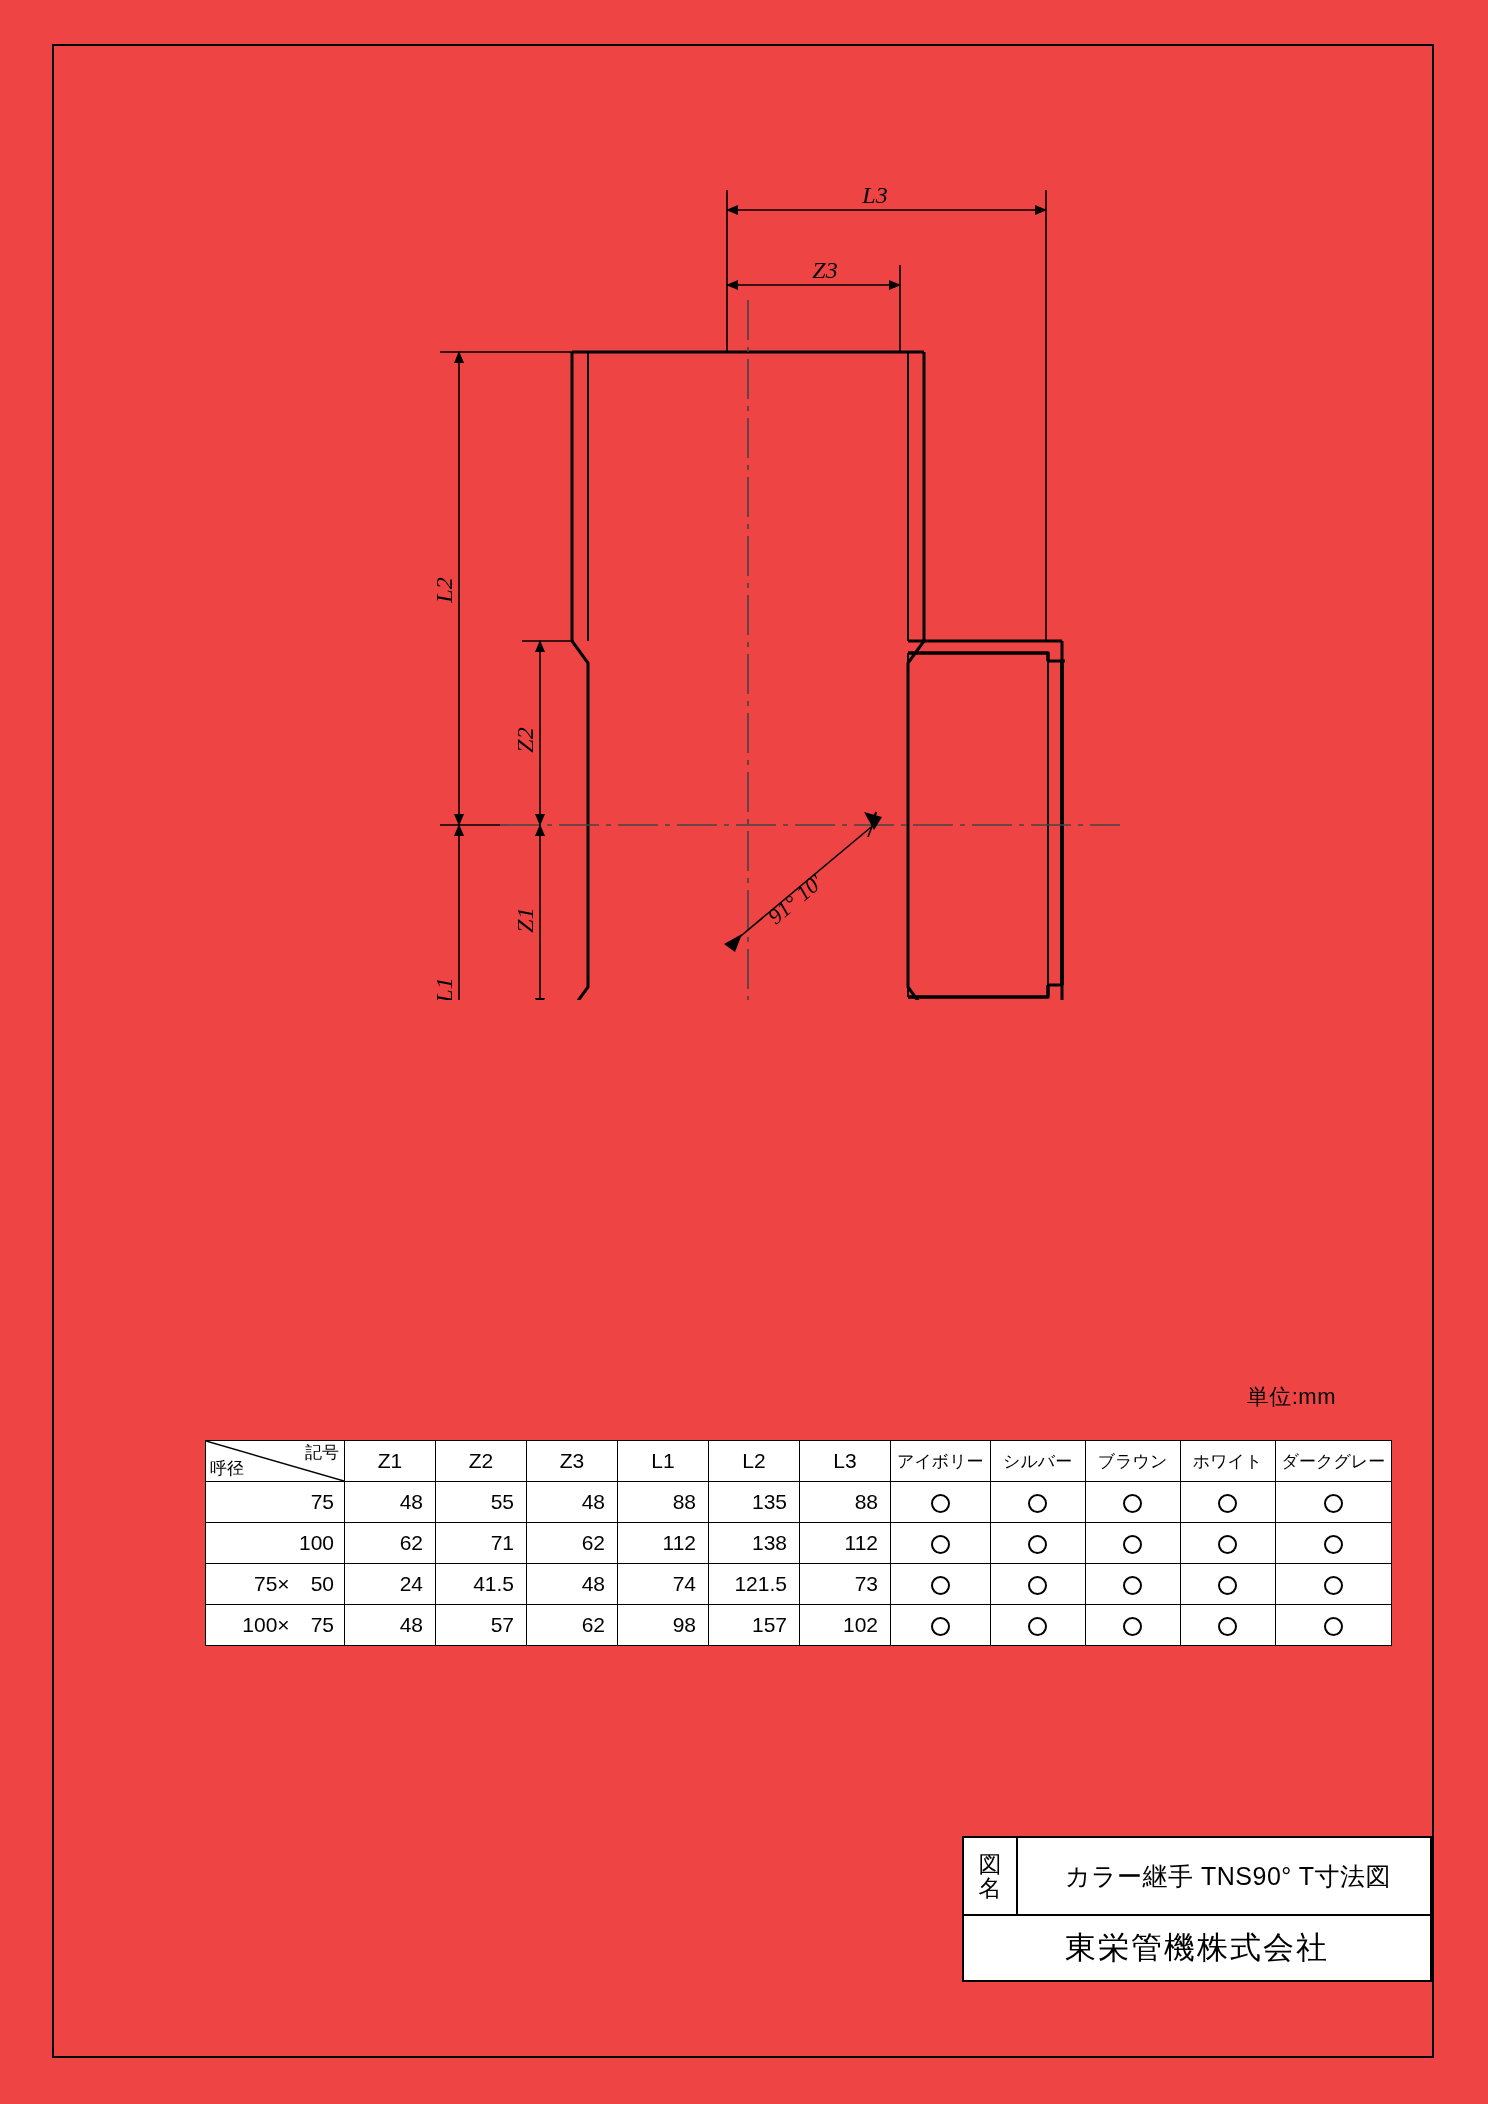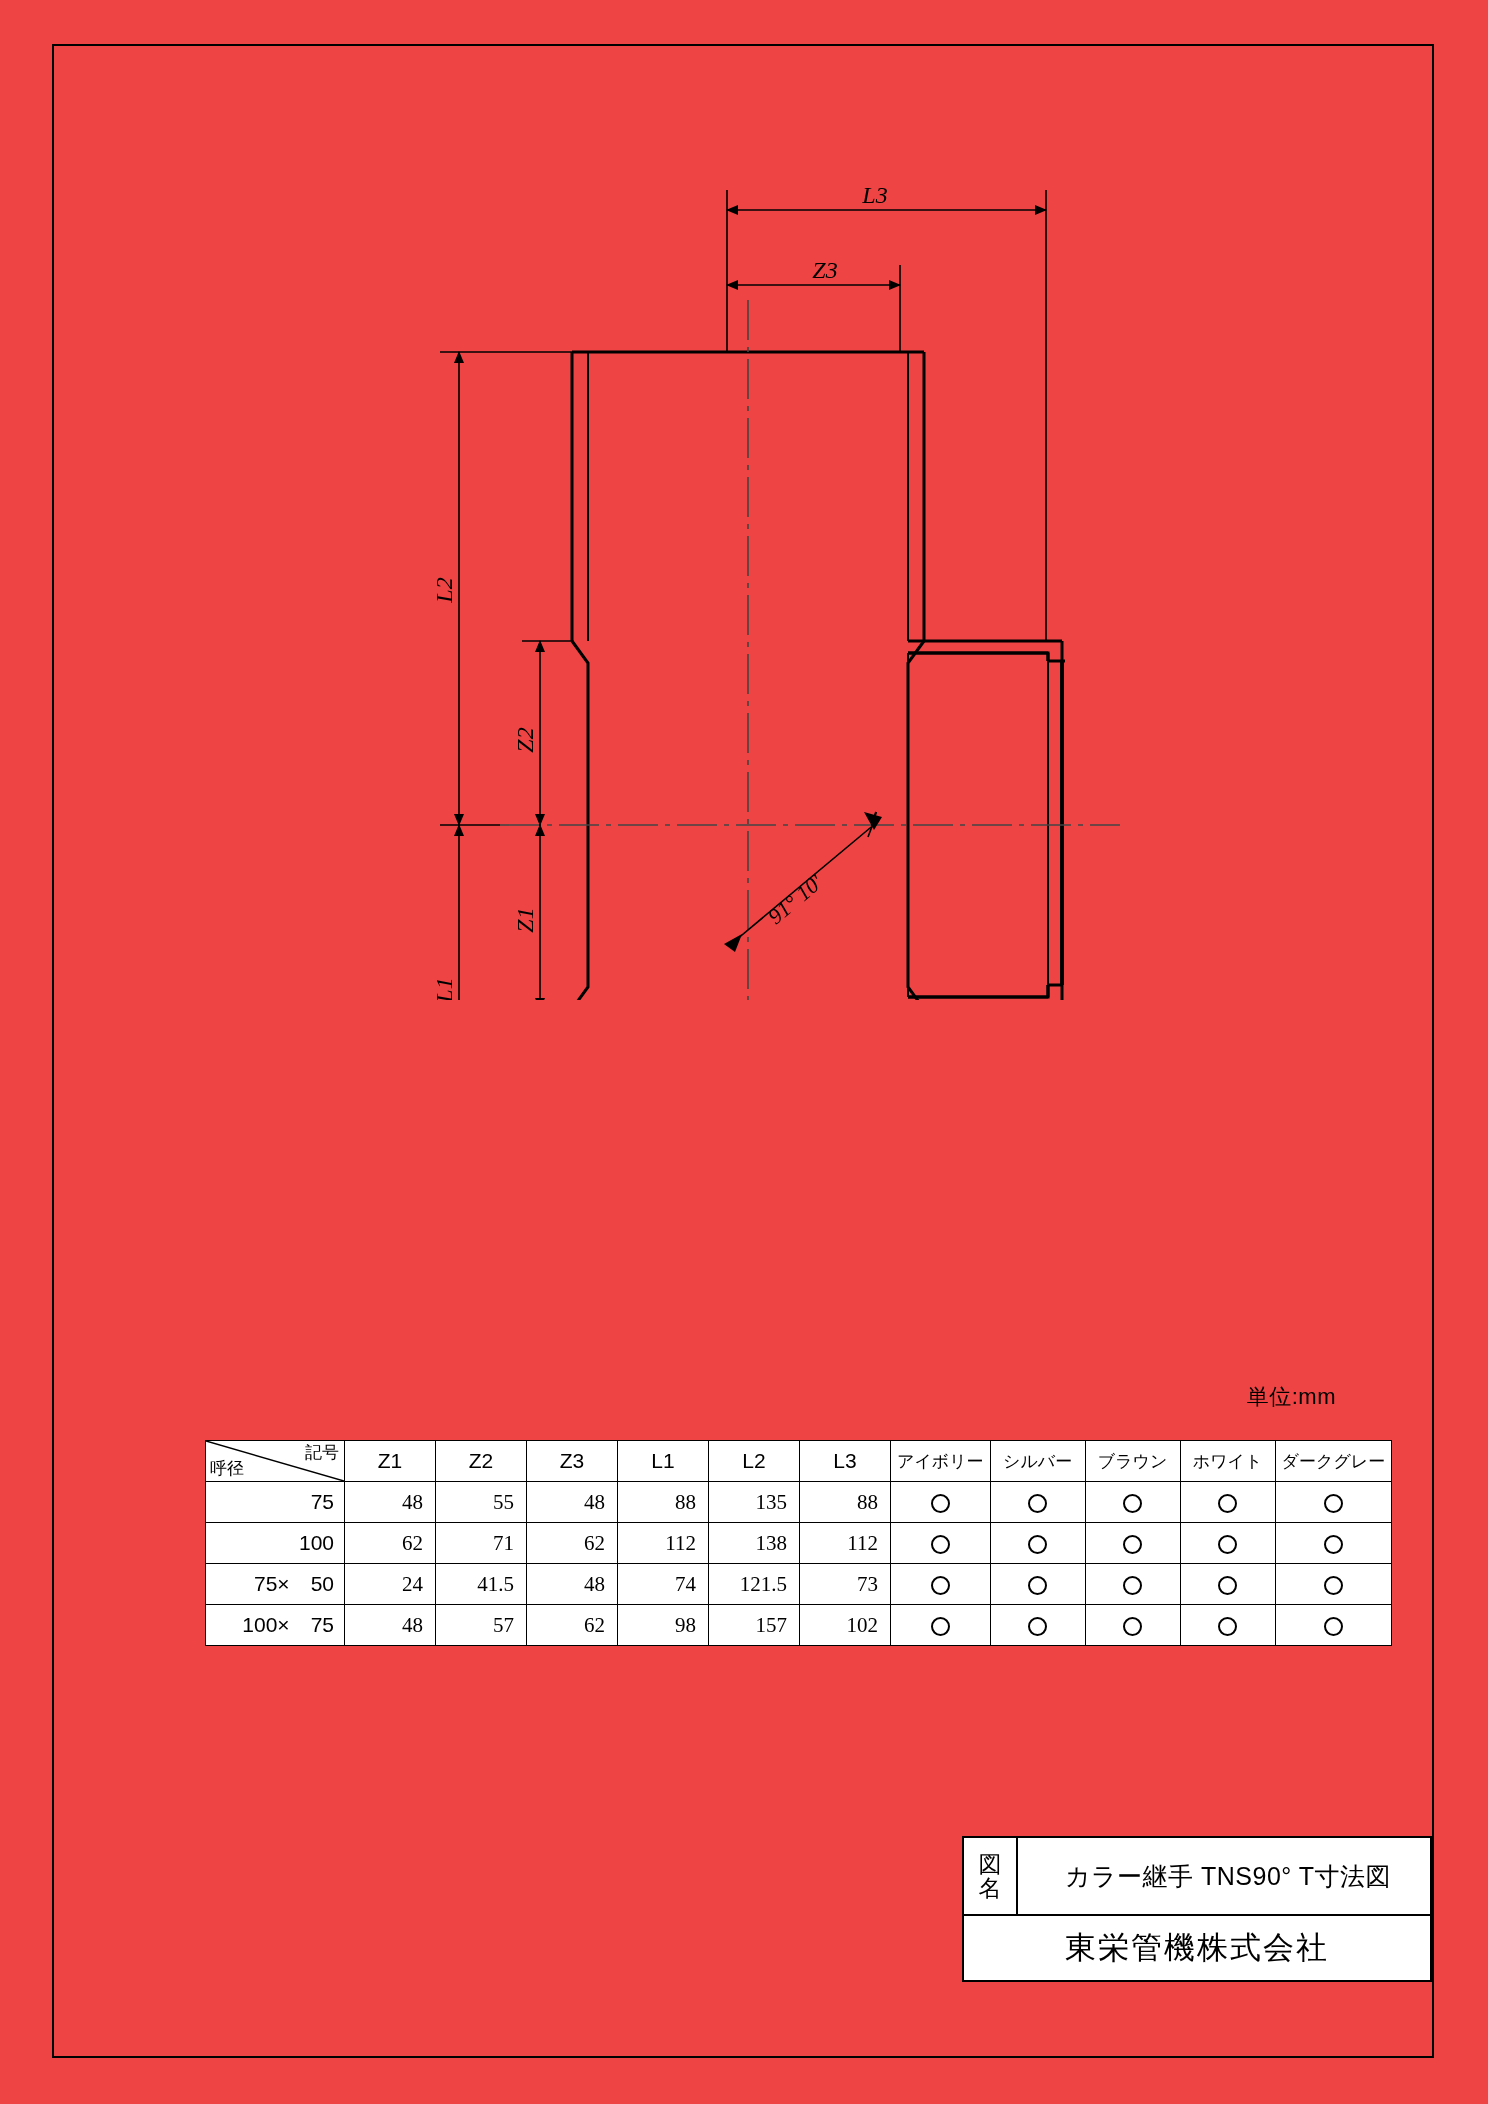--- a/index.html
+++ b/index.html
@@ -70,21 +70,20 @@
   }
   table.dim td.sizecell {
     width: 122px;
     text-align: right;
     padding-right: 10px;
   }
   table.dim td.num {
     width: 72px;
     text-align: right;
     padding-right: 12px;
-    font-family: Liberation Serif, serif;
   }
   table.dim th.numh {
     width: 72px;
   }
   table.dim th.colorh, table.dim td.colorcell {
     width: 82px;
   }
   table.dim th.colorh {
     font-size: 17px;
   }

